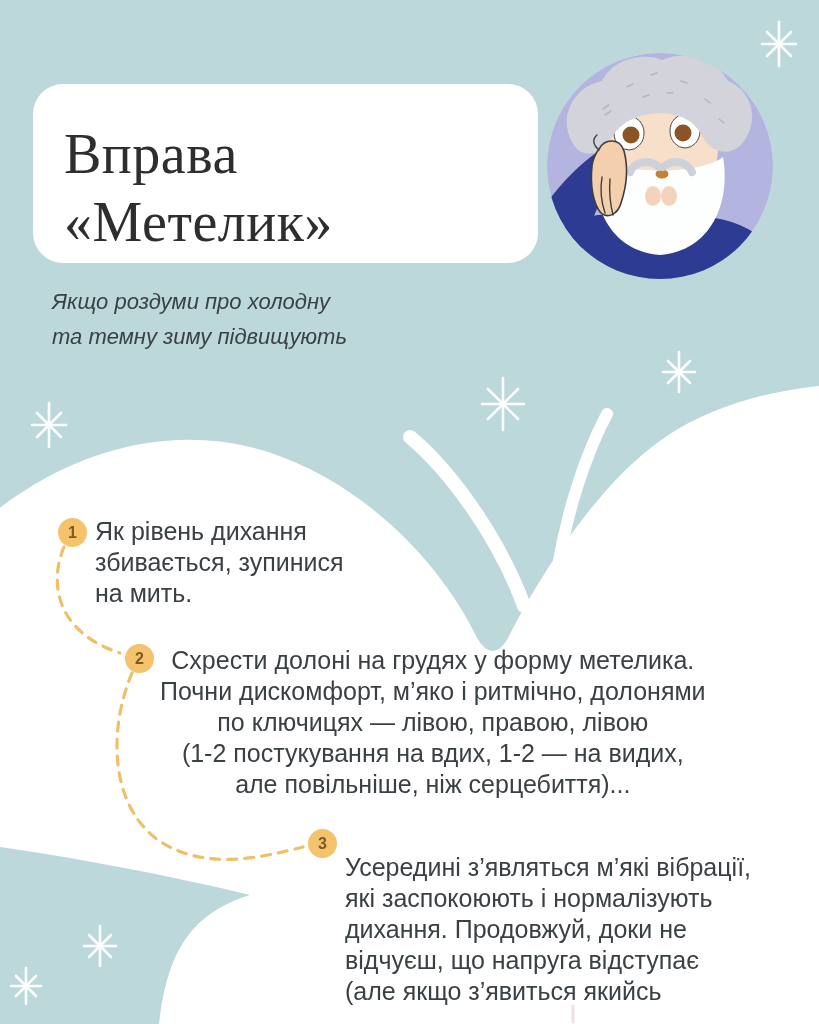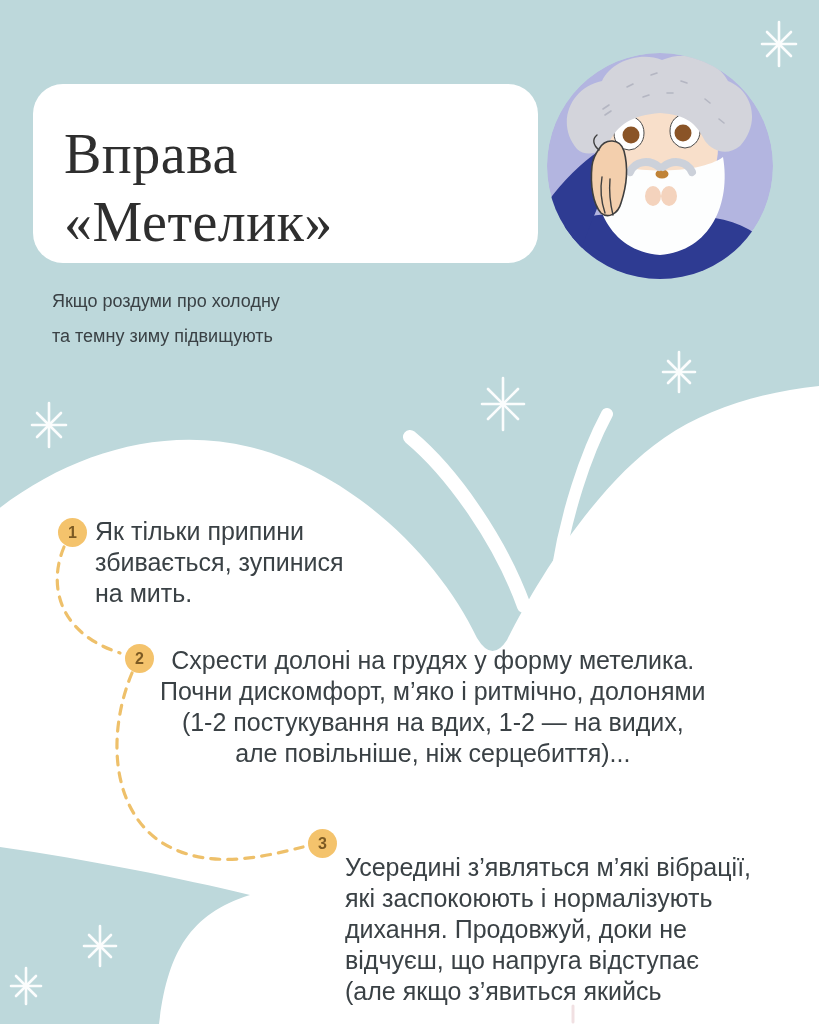--- a/index.html
+++ b/index.html
@@ -8,21 +8,21 @@
     --avatar-bg:#b3b5e0; --sweater:#2e3b92;
   }
   *{margin:0;padding:0;box-sizing:border-box;}
   body{font-family:"Liberation Sans","DejaVu Sans",sans-serif;}
   .canvas{position:relative;width:819px;height:1024px;background:var(--background);overflow:hidden;}
   .bg-art{position:absolute;left:0;top:0;width:819px;height:1024px;}
   .title-card{position:absolute;left:33px;top:84px;width:505px;height:179px;background:var(--card);border-radius:30px;}
   .title{position:absolute;left:64px;top:96px;font-family:"Liberation Serif","DejaVu Serif",serif;
          font-size:56px;line-height:68px;color:var(--title-text);letter-spacing:0.5px;margin-top:24px;}
   .avatar-wrap{position:absolute;left:547px;top:53px;width:226px;height:226px;}
-  .intro{position:absolute;left:52px;top:284px;font-size:18px;line-height:35px;font-weight:500;color:var(--body-text);}
+  .intro{position:absolute;left:52px;top:284px;font-size:22px;line-height:35px;font-weight:500;color:var(--body-text);font-style:italic;}
   .step-text{position:absolute;font-size:25px;line-height:31px;font-weight:500;color:var(--body-text);}
   .step1-text{left:95px;top:516px;}
   .step2-text{left:160px;top:645px;text-align:center;}
   .step3-text{left:345px;top:828px;margin-top:24px;}
   .badge{position:absolute;width:29px;height:29px;border-radius:50%;background:var(--badge-fill);
          display:flex;align-items:center;justify-content:center;
          font-size:16px;font-weight:bold;color:var(--badge-text);}
   .badge1{left:58px;top:518px;}
   .badge2{left:125px;top:644px;}
   .badge3{left:308px;top:829px;}
@@ -151,29 +151,30 @@
     </svg>
   </div>
 
   <div class="intro">
     <div>Якщо роздуми про холодну</div>
     <div>та темну зиму підвищують</div>
   </div>
 
   <div class="badge badge1">1</div>
   <div class="step-text step1-text">
-    <div>Як тільки припини</div>
+    <div>Як рівень дихання</div>
     <div>збивається, зупинися</div>
     <div>на мить.</div>
   </div>
 
   <div class="badge badge2">2</div>
   <div class="step-text step2-text">
     <div>Схрести долоні на грудях у форму метелика.</div>
     <div>Почни дискомфорт, м’яко і ритмічно, долонями</div>
+    <div>по ключицях — лівою, правою, лівою</div>
     <div>(1-2 постукування на вдих, 1-2 — на видих,</div>
     <div>але повільніше, ніж серцебиття)...</div>
   </div>
 
   <div class="badge badge3">3</div>
   <div class="step-text step3-text">
     <div>Усередині з’являться м’які вібрації,</div>
     <div>які заспокоюють і нормалізують</div>
     <div>дихання. Продовжуй, доки не</div>
     <div>відчуєш, що напруга відступає</div>

